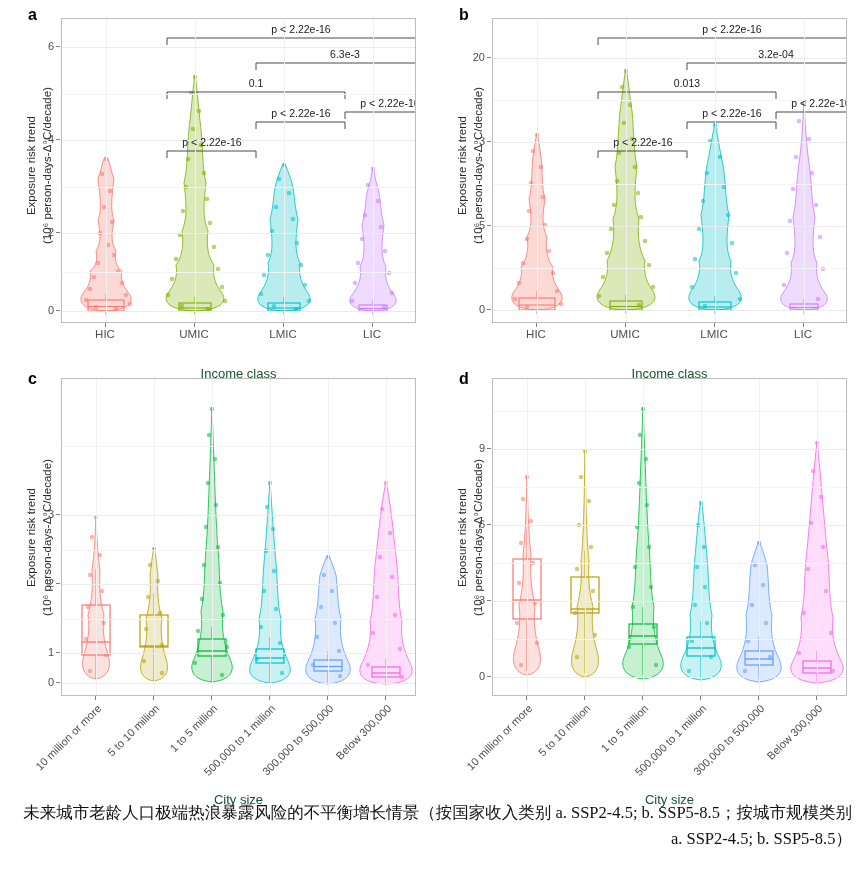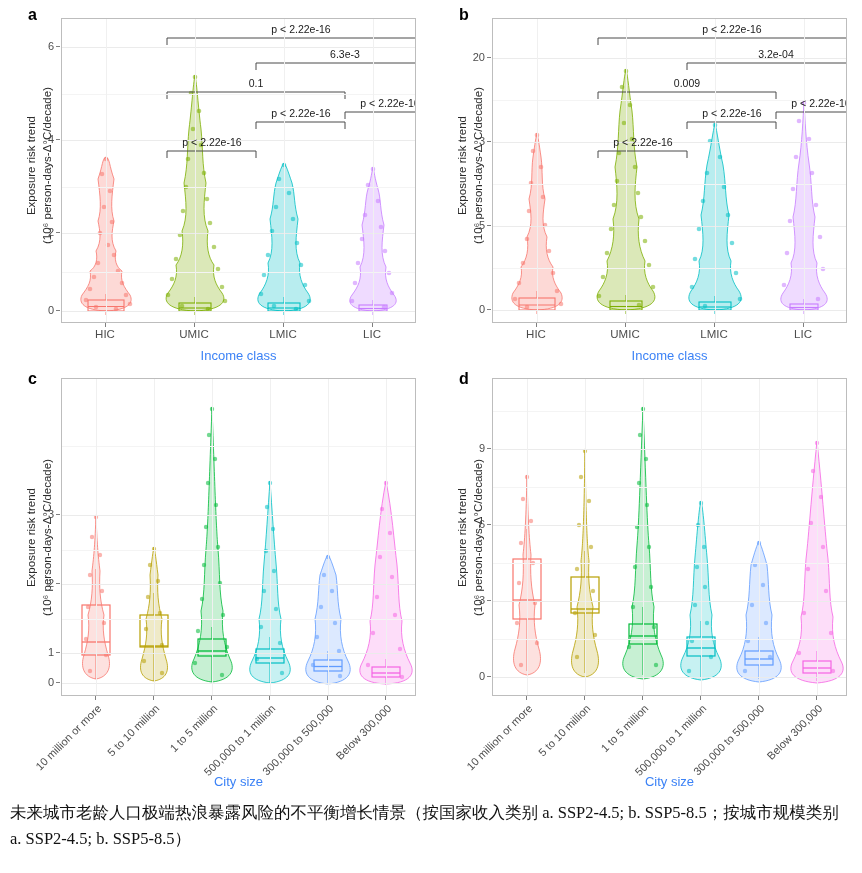--- a/index.html
+++ b/index.html
@@ -27,36 +27,37 @@
   .ytick-mark{position:absolute;width:4px;height:1px;background:#7f7f7f;}
   .xtick-mark{position:absolute;height:4px;width:1px;background:#7f7f7f;}
   .xtick-label{
     position:absolute;font-size:11.5px;color:#4d4d4d;text-align:center;
     white-space:nowrap;
   }
   .xtick-label.rot{
     transform-origin:right top;transform:rotate(-45deg);text-align:right;
   }
   .axis-title{
-    position:absolute;font-size:13px;color:#3b82f6;text-align:center;
+    position:absolute;font-size:13px;color:#14532d;text-align:center;
     white-space:nowrap;
+    margin-top:18px;
   }
   .ylab{
     position:absolute;font-size:11.5px;color:#2b2b2b;
     transform-origin:center center;transform:rotate(-90deg);
     text-align:center;white-space:nowrap;line-height:1.35;
   }
   .plabel{
     position:absolute;font-size:10.5px;color:#1a1a1a;white-space:nowrap;
     text-align:center;
   }
   .caption{
     position:absolute;left:10px;right:10px;
     font-family:"Liberation Serif", serif;font-size:16.5px;color:#111;
-    text-align:left;line-height:1.55;
+    text-align:right;line-height:1.55;
   }
   svg{display:block;overflow:visible;}
 </style>
 </head>
 <body>
 
 <div class="page">
 
   <div class="panel" style="left:0;top:0;width:431px;height:362px;">
     <div class="panel-letter" style="left:28px;top:6px;">a</div>
@@ -350,21 +351,21 @@
           <path d="M283,100 L283,93 L372,93 L372,100"></path>
           <path d="M105,80 L105,73 L283,73 L283,80"></path>
           <path d="M194,51 L194,44 L372,44 L372,51"></path>
           <path d="M105,26 L105,19 L372,19 L372,26"></path>
         </g>
       </svg>
 
       <div class="plabel" style="left:110px;top:117px;width:80px;">p &lt; 2.22e-16</div>
       <div class="plabel" style="left:199px;top:88px;width:80px;">p &lt; 2.22e-16</div>
       <div class="plabel" style="left:288px;top:78px;width:80px;">p &lt; 2.22e-16</div>
-      <div class="plabel" style="left:154px;top:58px;width:80px;">0.009</div>
+      <div class="plabel" style="left:154px;top:58px;width:80px;">0.013</div>
       <div class="plabel" style="left:243px;top:29px;width:80px;">3.2e-04</div>
       <div class="plabel" style="left:199px;top:4px;width:80px;">p &lt; 2.22e-16</div>
     </div>
 
     <div class="xtick-mark" style="left:105px;top:323px;"></div>
     <div class="xtick-mark" style="left:194px;top:323px;"></div>
     <div class="xtick-mark" style="left:283px;top:323px;"></div>
     <div class="xtick-mark" style="left:372px;top:323px;"></div>
     <div class="xtick-label" style="left:75px;top:328px;width:60px;">HIC</div>
     <div class="xtick-label" style="left:164px;top:328px;width:60px;">UMIC</div>

